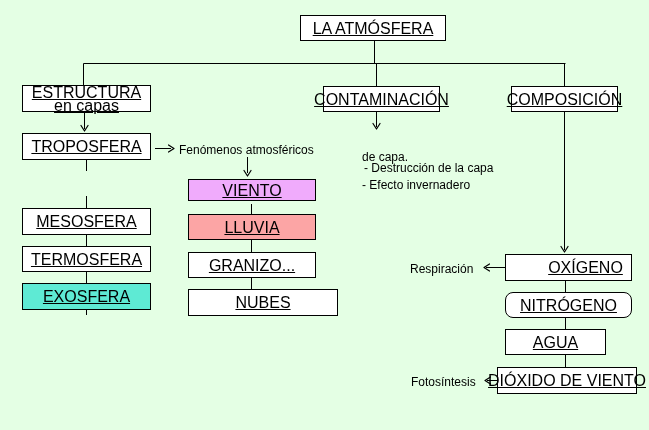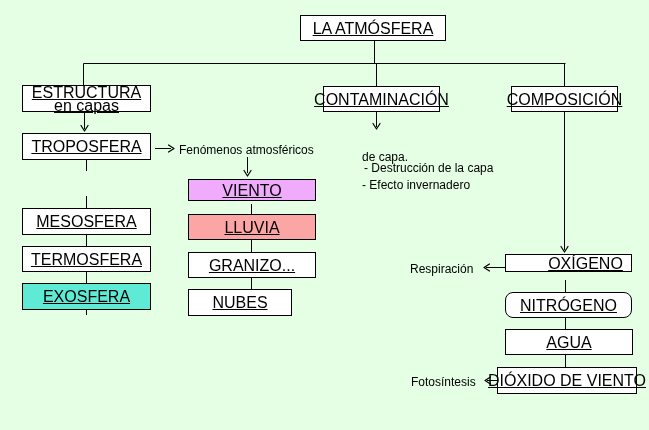--- a/index.html
+++ b/index.html
@@ -109,41 +109,41 @@
   <div class="note" style="left:179px; top:142px;">Fenómenos atmosféricos</div>
   <div class="box" style="left: 188px; top: 179px; width: 128px; height: 22px; background: #f0abfc; border-color: rgb(0, 0, 0);">
     <div>VIENTO</div>
   </div>
   <div class="box" style="left: 188px; top: 214px; width: 128px; height: 26px; background: #fca5a5; border-color: rgb(0, 0, 0);">
     <div>LLUVIA</div>
   </div>
   <div class="box" style="left: 188px; top: 252px; width: 128px; height: 26px; background: rgb(255, 255, 255); border-color: rgb(0, 0, 0);">
     <div>GRANIZO...</div>
   </div>
-  <div class="box" style="left: 188px; top: 289px; width: 104px; height: 27px; background: rgb(255, 255, 255); border-color: rgb(0, 0, 0);">
+  <div class="box" style="left: 188px; top: 289px; width: 150px; height: 27px; background: rgb(255, 255, 255); border-color: rgb(0, 0, 0);">
     <div>NUBES</div>
   </div>
 
   <div class="box" style="left: 323px; top: 86px; width: 117px; height: 26px; background: rgb(255, 255, 255); border-color: rgb(0, 0, 0);">
     <div>CONTAMINACIÓN</div>
   </div>
   <div class="note" style="left:364px; top:133px;margin-top:27px;">- Destrucción de la capa</div>
   <div class="note" style="left:362px; top:149px;">de capa.</div>
   <div class="note" style="left:362px; top:177px;">- Efecto invernadero</div>
 
   <div class="box" style="left: 511px; top: 86px; width: 107px; height: 26px; background: rgb(255, 255, 255); border-color: rgb(0, 0, 0);">
     <div>COMPOSICIÓN</div>
   </div>
-  <div class="box" style="left: 505px; top: 254px; width: 127px; height: 18px; background: rgb(255, 255, 255); border-color: rgb(0, 0, 0); padding-left: 34px;">
+  <div class="box" style="left: 505px; top: 254px; width: 127px; height: 27px; background: rgb(255, 255, 255); border-color: rgb(0, 0, 0); padding-left: 34px;">
     <div>OXÍGENO</div>
   </div>
   <div class="box" style="left: 505px; top: 292px; width: 127px; height: 26px; background: rgb(255, 255, 255); border-color: rgb(0, 0, 0); border-radius: 8px;">
     <div>NITRÓGENO</div>
   </div>
-  <div class="box" style="left: 505px; top: 329px; width: 128px; height: 26px; background: rgb(255, 255, 255); border-color: rgb(0, 0, 0);">
+  <div class="box" style="left: 505px; top: 329px; width: 101px; height: 26px; background: rgb(255, 255, 255); border-color: rgb(0, 0, 0);">
     <div>AGUA</div>
   </div>
   <div class="box" style="left: 497px; top: 367px; width: 140px; height: 27px; background: rgb(255, 255, 255); border-color: rgb(0, 0, 0);">
     <div>DIÓXIDO DE VIENTO</div>
   </div>
 
   <div class="note" style="left:410px; top:261px; width:70px; text-align:left;">Respiración</div>
   <div class="note" style="left:411px; top:374px; width:70px; ">Fotosíntesis</div>
 
 </div>

